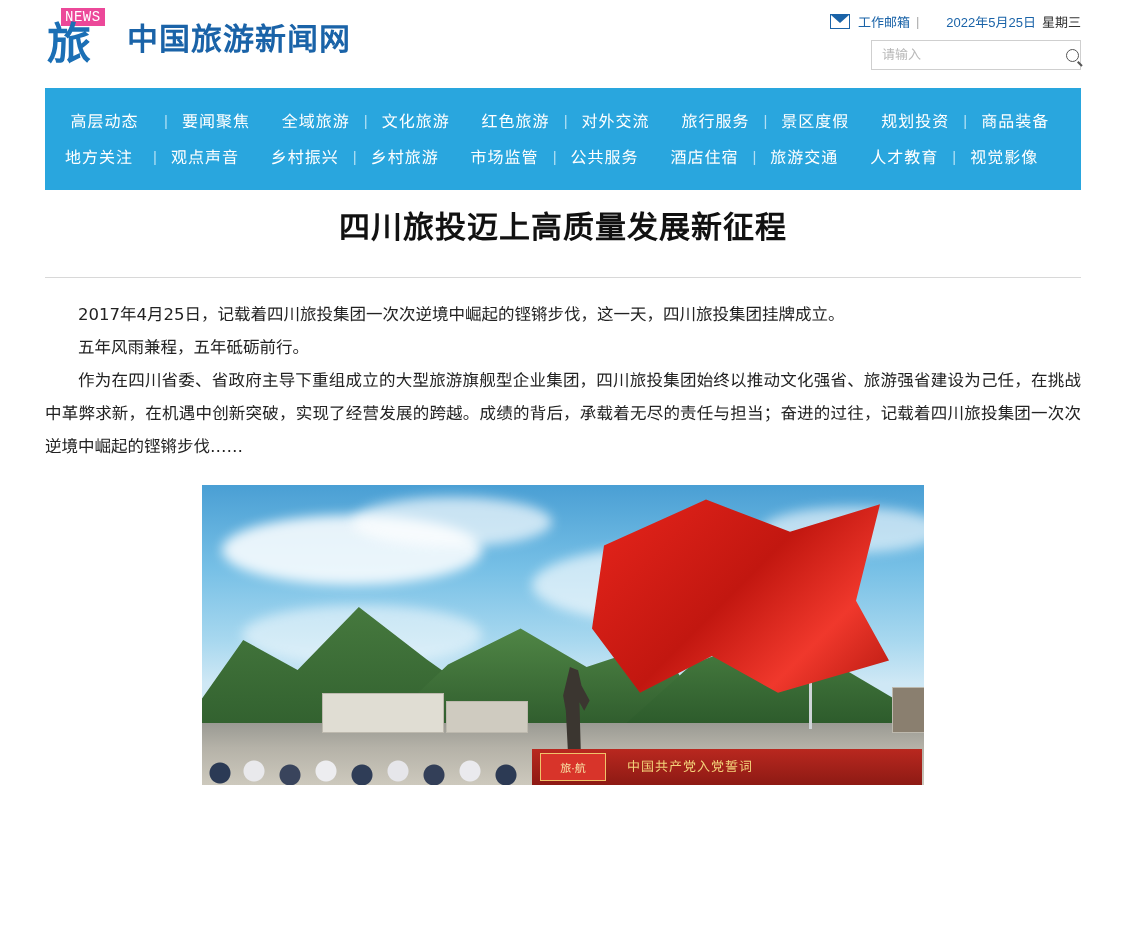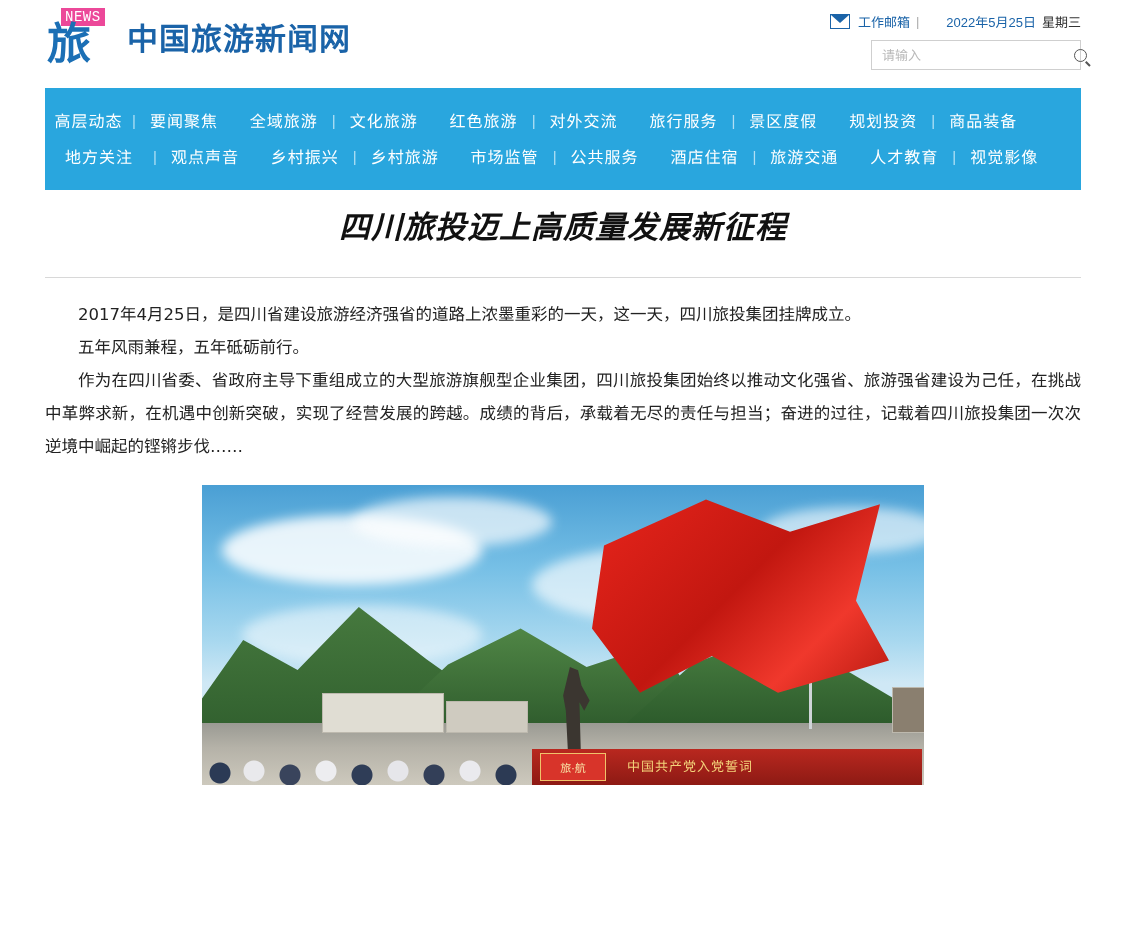--- a/index.html
+++ b/index.html
@@ -124,21 +124,21 @@
     box-sizing: border-box;
   }
   .search-input {
     border: none;
     outline: none;
     flex: 1;
     height: 16px;
     font-size: 13px;
     color: #333;
     padding: 0 10px;
-    font-family: Liberation Sans, sans-serif;
+    font-family: Liberation Mono, monospace;
     background: transparent;
   }
   .search-input::placeholder { color: #b9b9b9; }
   .search-btn {
     width: 34px;
     height: 28px;
     border: none;
     background: transparent;
     cursor: pointer;
     display: flex;
@@ -420,21 +420,21 @@
         <input class="search-input" type="text" placeholder="请输入" style="">
         <button class="search-btn">
           <span class="search-glyph"></span>
         </button>
       </div>
     </div>
   </div>
 
   <div class="nav">
     <div class="nav-row" id="nav-row-1">
-        <a class="nav-cell" href="#" style="width: 87px;">高层动态</a>
+        <a class="nav-cell" href="#" style="width: 119px;">高层动态</a>
         <span class="nav-div" style="opacity: 0.9;">|</span>
         <a class="nav-cell" href="#" style="width: 96px;">要闻聚焦</a>
         <span class="nav-div" style="opacity: 0;">|</span>
         <a class="nav-cell" href="#" style="width: 96px;">全域旅游</a>
         <span class="nav-div" style="opacity: 0.9;">|</span>
         <a class="nav-cell" href="#" style="width: 96px;">文化旅游</a>
         <span class="nav-div" style="opacity: 0;">|</span>
         <a class="nav-cell" href="#" style="width: 96px;">红色旅游</a>
         <span class="nav-div" style="opacity: 0.9;">|</span>
         <a class="nav-cell" href="#" style="width: 96px;">对外交流</a>
@@ -465,26 +465,26 @@
         <a class="nav-cell" href="#" style="width: 96px;">旅游交通</a>
         <span class="nav-div" style="opacity: 0;">|</span>
         <a class="nav-cell" href="#" style="width: 96px;">人才教育</a>
         <span class="nav-div" style="opacity: 0.9;">|</span>
         <a class="nav-cell" href="#" style="width: 96px;">视觉影像</a>
       </div>
   </div>
 
 
   <div class="article">
-    <h1 class="main-title" style="margin:12px 0 0;font-style:italic;">四川旅投迈上高质量发展新征程</h1>
+    <h1 class="main-title" style="margin:12px 0 0;">四川旅投迈上高质量发展新征程</h1>
     <div class="rule"></div>
 
 
     <div class="body-text" id="article-body">
-        <p>2017年4月25日，是四川省建设旅游经济强省的道路上浓墨重彩的一天，这一天，四川旅投集团挂牌成立。</p>
+        <p>2017年4月25日，记载着四川旅投集团一次次逆境中崛起的铿锵步伐，这一天，四川旅投集团挂牌成立。</p>
         <p>五年风雨兼程，五年砥砺前行。</p>
         <p>作为在四川省委、省政府主导下重组成立的大型旅游旗舰型企业集团，四川旅投集团始终以推动文化强省、旅游强省建设为己任，在挑战中革弊求新，在机遇中创新突破，实现了经营发展的跨越。成绩的背后，承载着无尽的责任与担当；奋进的过往，记载着四川旅投集团一次次逆境中崛起的铿锵步伐……</p>
       </div>
 
     <div class="figure">
       <div class="photo">
         <div class="cloud c1"></div>
         <div class="cloud c2"></div>
         <div class="cloud c3"></div>
         <div class="cloud c4"></div>

